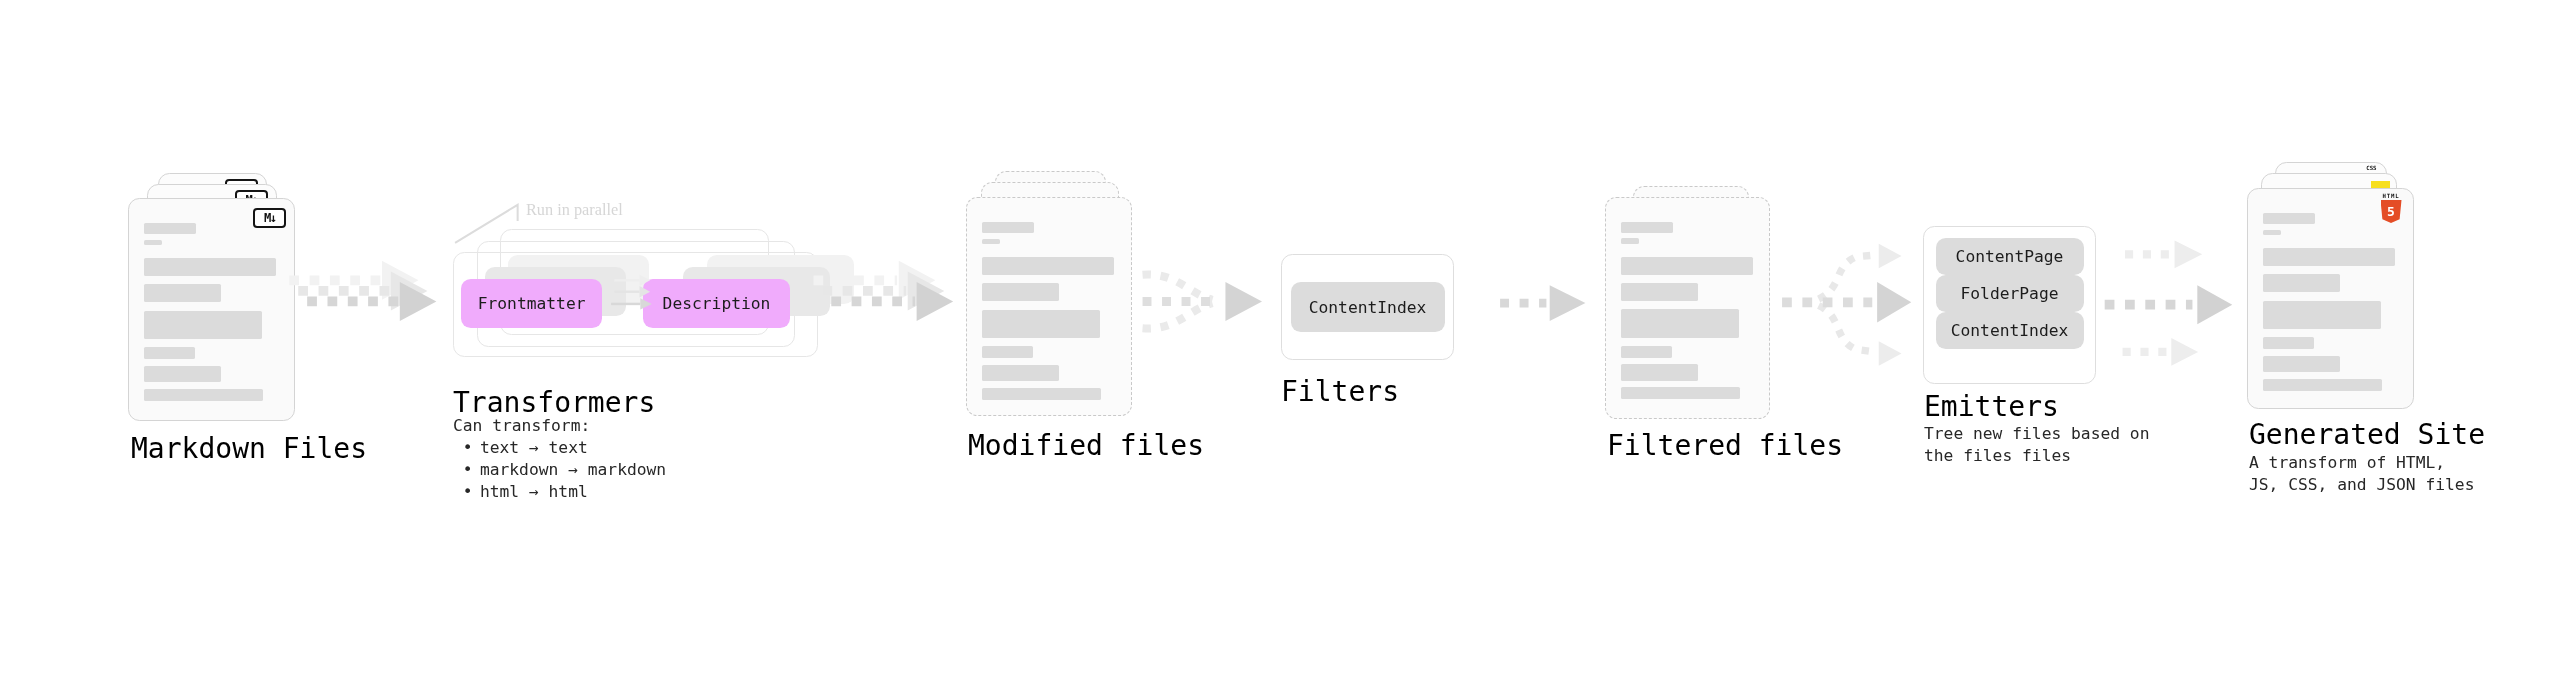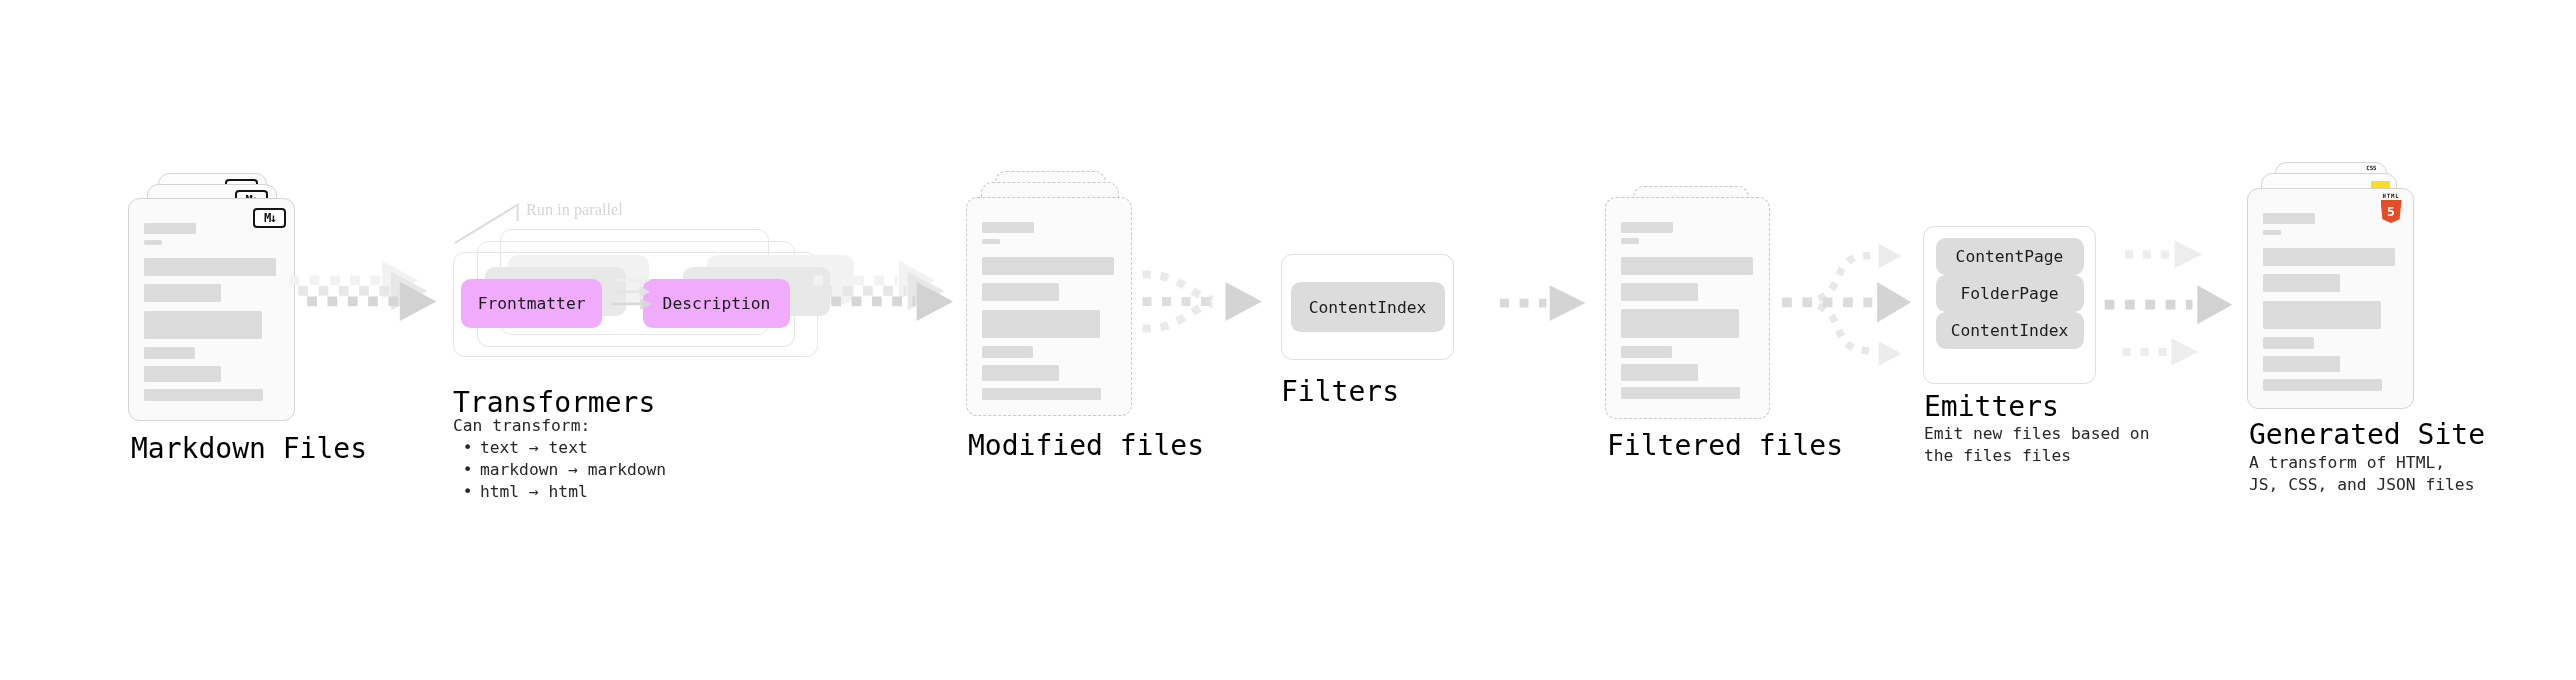--- a/index.html
+++ b/index.html
@@ -243,21 +243,21 @@
   </div>
   <div class="title" style="left:1607px;top:429px;">Filtered files</div>
 
   <div class="panel emitters">
     <div class="pill">ContentPage</div>
     <div class="pill">FolderPage</div>
     <div class="pill">ContentIndex</div>
   </div>
   <div class="title" style="left:1924px;top:390px;">Emitters</div>
   <div class="body-text" style="left:1924px;top:423px;">
-    <div>Emit new files based on</div>
+    <div>Tree new files based on</div>
     <div>the files files</div>
   </div>
 
   <div class="stack" style="left:2247px;top:162px;width:179px;height:260px;">
     <div class="fcard back z1" style="left:28px;top:0;width:112px;height:65px;">
       <div class="css-badge">
         <div class="css-word">CSS</div>
         <div class="css-bar"></div>
       </div>
     </div>

